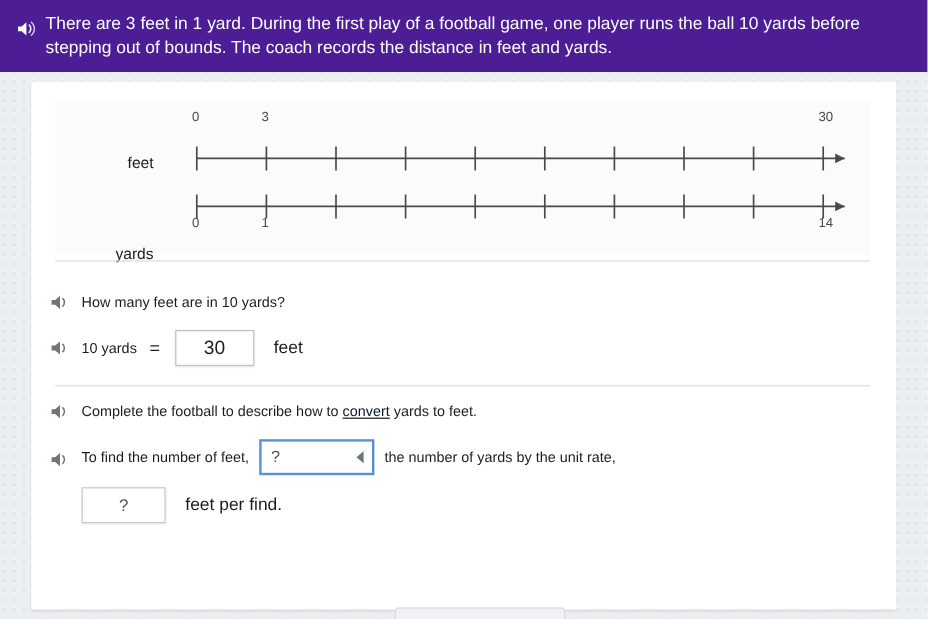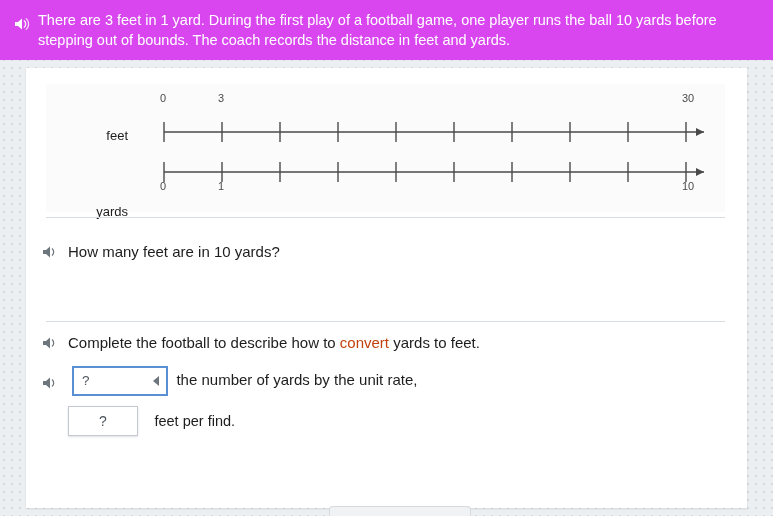--- a/index.html
+++ b/index.html
@@ -25,21 +25,21 @@
     background-image: radial-gradient(#d3dae0 1px, transparent 1px);
     background-size: 8px 8px;
   }
 
   
   .header {
     position: absolute;
     left: 0; top: 0;
     width: 773px;
     height: 60px;
-    background: #d946ef;
+    background: #4c1d95;
     color: #ffffff;
     box-sizing: border-box;
     padding: 10px 10px 10px 38px;
   }
   .header-text {
     font-size: 14.5px;
     line-height: 20px;
     color: #ffffff;
   }
   .speaker {
@@ -92,21 +92,21 @@
     position: absolute;
     left: 20px;
     width: 679px;
     height: 1px;
     background: #d8dde1;
   }
 
   
   .qrow { position: absolute; }
   .qtext {
-    font-size: 15px;
+    font-size: 12px;
     color: #1d1d1d;
     line-height: 20px;
   }
   .qrow .speaker { left: -28px; top: 1px; }
 
   .answer-box {
     display: inline-block;
     width: 66px;
     height: 30px;
     line-height: 30px;
@@ -128,21 +128,22 @@
   }
   .unit-after {
     display: inline-block;
     margin-left: 12px;
     font-size: 14.5px;
     color: #1d1d1d;
     vertical-align: middle;
   }
 
   .link {
-    color: #c2410c;
+    color: #0f172a;
+    text-decoration: underline;
     cursor: pointer;
   }
 
   
   .dropdown {
     display: inline-block;
     position: relative;
     width: 96px;
     height: 30px;
     background: #ffffff;
@@ -248,55 +249,68 @@
       <line x1="494" y1="70" x2="494" y2="90" stroke="#4a4a4a" stroke-width="1.4"></line>
       <line x1="552" y1="70" x2="552" y2="90" stroke="#4a4a4a" stroke-width="1.4"></line>
     </svg>
 
     <div style="position:absolute; left:114px; top:8px; font-size:11px; color:#4a4a4a;">0</div>
     <div style="position:absolute; left:172px; top:8px; font-size:11px; color:#4a4a4a;">3</div>
     <div style="position:absolute; left:636px; top:8px; font-size:11px; color:#4a4a4a;">30</div>
 
     <div style="position:absolute; left:114px; top:96px; font-size:11px; color:#4a4a4a;">0</div>
     <div style="position:absolute; left:172px; top:96px; font-size:11px; color:#4a4a4a;">1</div>
-    <div style="position:absolute; left:636px; top:96px; font-size:11px; color:#4a4a4a;">10</div>
+    <div style="position:absolute; left:636px; top:96px; font-size:11px; color:#4a4a4a;">14</div>
   </div>
 
   <div class="divider" style="top:149px;"></div>
 
   <div class="qrow" style="left:42px; top:174px; width:620px;">
     <span class="speaker">
       <svg width="18" height="18" viewBox="0 0 18 18">
         <path d="M3 7 h3 l4 -3.5 v11 l-4 -3.5 h-3 z" fill="#6d757d"></path>
         <path d="M12 5.5 a4.5 4.5 0 0 1 0 7" stroke="#6d757d" stroke-width="1.3" fill="none"></path>
       </svg>
     </span>
     <span class="qtext">How many feet are in 10 yards?</span>
   </div>
 
+  <div class="qrow" style="left:42px; top:207px; width:620px;">
+    <span class="speaker" style="top:6px;">
+      <svg width="18" height="18" viewBox="0 0 18 18">
+        <path d="M3 7 h3 l4 -3.5 v11 l-4 -3.5 h-3 z" fill="#6d757d"></path>
+        <path d="M12 5.5 a4.5 4.5 0 0 1 0 7" stroke="#6d757d" stroke-width="1.3" fill="none"></path>
+      </svg>
+    </span>
+    <span class="qtext">10 yards</span>
+    <span class="eq-sign">=</span>
+    <span class="answer-box">30</span>
+    <span class="unit-after">feet</span>
+  </div>
 
   <div class="divider" style="top:253px;"></div>
 
   <div class="qrow" style="left:42px; top:265px; width:620px;">
     <span class="speaker">
       <svg width="18" height="18" viewBox="0 0 18 18">
         <path d="M3 7 h3 l4 -3.5 v11 l-4 -3.5 h-3 z" fill="#6d757d"></path>
         <path d="M12 5.5 a4.5 4.5 0 0 1 0 7" stroke="#6d757d" stroke-width="1.3" fill="none"></path>
       </svg>
     </span>
     <span class="qtext">Complete the football to describe how to </span><span class="qtext link">convert</span><span class="qtext"> yards to feet.</span>
   </div>
 
   <div class="qrow" style="left:42px; top:298px; width:650px;">
     <span class="speaker" style="top:8px;">
       <svg width="18" height="18" viewBox="0 0 18 18">
         <path d="M3 7 h3 l4 -3.5 v11 l-4 -3.5 h-3 z" fill="#6d757d"></path>
         <path d="M12 5.5 a4.5 4.5 0 0 1 0 7" stroke="#6d757d" stroke-width="1.3" fill="none"></path>
       </svg>
     </span>
+    <span class="qtext">To find the number of feet,</span>
     <span class="dropdown">
       <span class="dd-value">?</span>
       <span class="dd-arrow"></span>
     </span>
     <span class="qtext">the number of yards by the unit rate,</span>
   </div>
 
   <div class="qrow" style="left:42px; top:338px; width:620px;">
     <span class="blank-box">?</span>
     <span class="unit-after">feet per find.</span>

